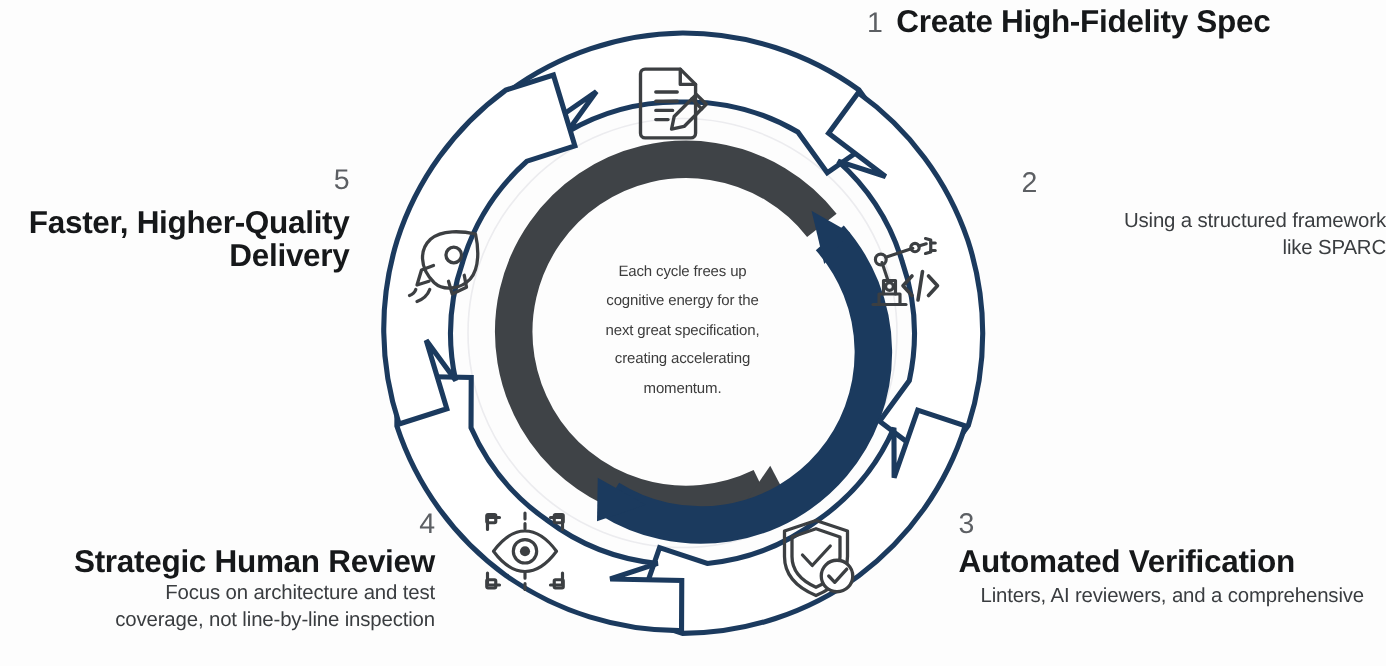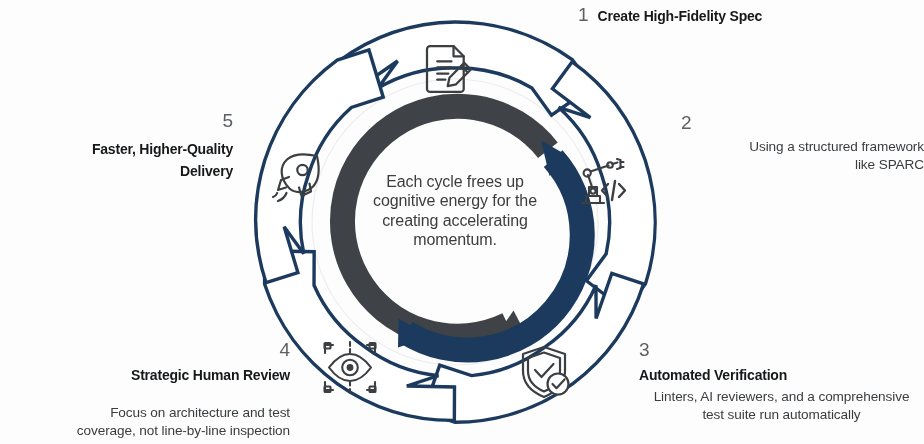--- a/index.html
+++ b/index.html
@@ -31,39 +31,39 @@
     height: 444px;
   }
 
   
   .center-text {
     position: absolute;
     left: 355px;
     top: 172px;
     width: 200px;
     text-align: center;
-    font-size: 16px;
+    font-size: 10px;
     line-height: 19.4px;
     color: #3c3c3c;
     font-family: "Liberation Sans", sans-serif;
     letter-spacing: -0.1px;
   }
 
   
   .callout {
     position: absolute;
   }
   .callout .num {
     font-size: 19px;
     color: #5c5f63;
     font-weight: 400;
     line-height: 22px;
   }
   .callout .title {
-    font-size: 14px;
+    font-size: 21px;
     font-weight: bold;
     color: #16181a;
     line-height: 22px;
     letter-spacing: -0.2px;
   }
   .callout .desc {
     font-size: 13.6px;
     color: #3a3d40;
     line-height: 17.5px;
     letter-spacing: -0.1px;
@@ -104,21 +104,21 @@
   #callout-3 .desc { margin-top: 2px; text-align: center; }
 
   
   #callout-4 {
     left: 30px;
     top: 339px;
     width: 260px;
     text-align: right;
   }
   #callout-4 .num { margin-bottom: 3px; }
-  #callout-4 .desc { margin-top: 18px; }
+  #callout-4 .desc { margin-top: 0; }
 
   
   #callout-5 {
     left: 8px;
     top: 110px;
     width: 225px;
     text-align: right;
   }
   #callout-5 .num { margin-bottom: 6px; }
 </style>
@@ -243,20 +243,21 @@
       <path d="M29 34.5 l2.5 8.5 l9.5 -4.5 l-1.5 -8"></path>
       <path d="M8 48 c4 -1.5 7 -4 8.5 -8"></path>
       <path d="M3 44 c2 -0.7 3.5 -2 4.2 -4"></path>
     </g>
 
   </svg>
 
   <div class="center-text">
     <div>Each cycle frees up</div>
     <div>cognitive energy for the</div>
+    <div>next great specification,</div>
     <div>creating accelerating</div>
     <div>momentum.</div>
   </div>
 
   <div class="callout" id="callout-1">
     <div class="row1">
       <span class="num">1</span>
       <span class="title">Create High-Fidelity Spec</span>
     </div>
   </div>
@@ -267,21 +268,20 @@
       <div>Using a structured framework</div>
       <div>like SPARC</div>
     </div>
   </div>
 
   <div class="callout" id="callout-3">
     <div class="num">3</div>
     <div class="title">Automated Verification</div>
     <div class="desc">
       <div>Linters, AI reviewers, and a comprehensive</div>
-      <div>test suite run automatically</div>
     </div>
   </div>
 
   <div class="callout" id="callout-4">
     <div class="num">4</div>
     <div class="title">Strategic Human Review</div>
     <div class="desc">
       <div>Focus on architecture and test</div>
       <div>coverage, not line-by-line inspection</div>
     </div>

